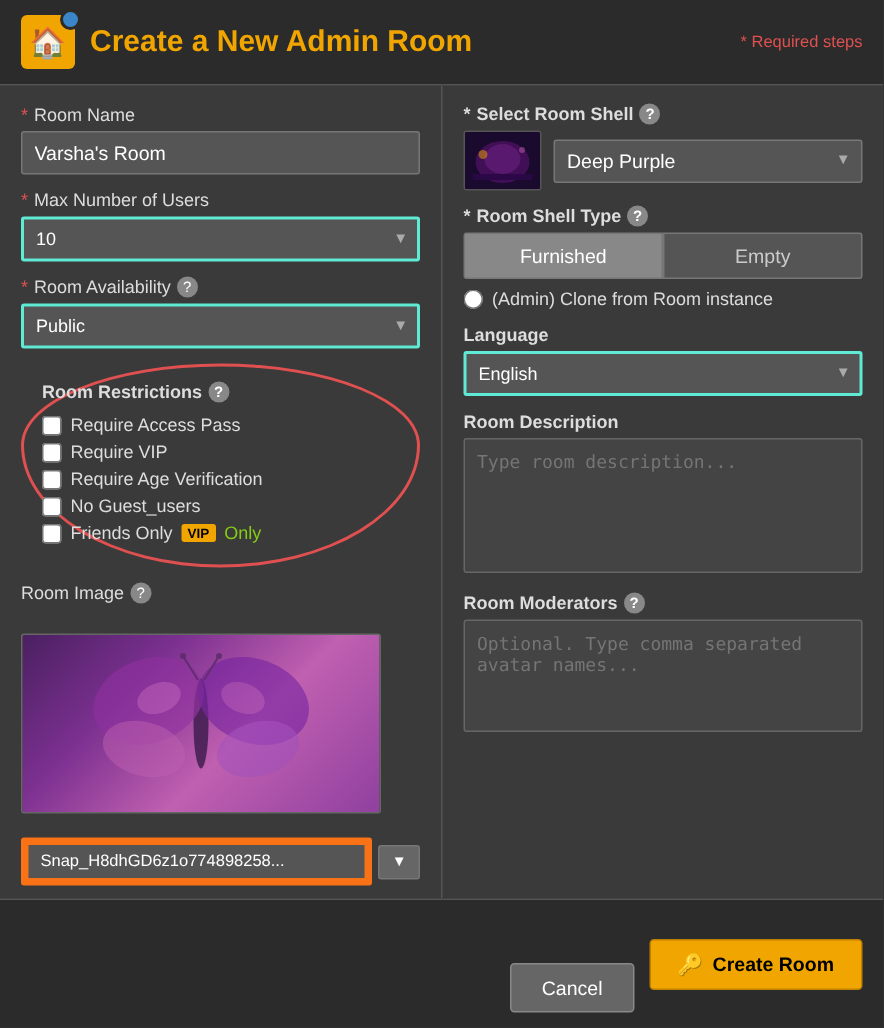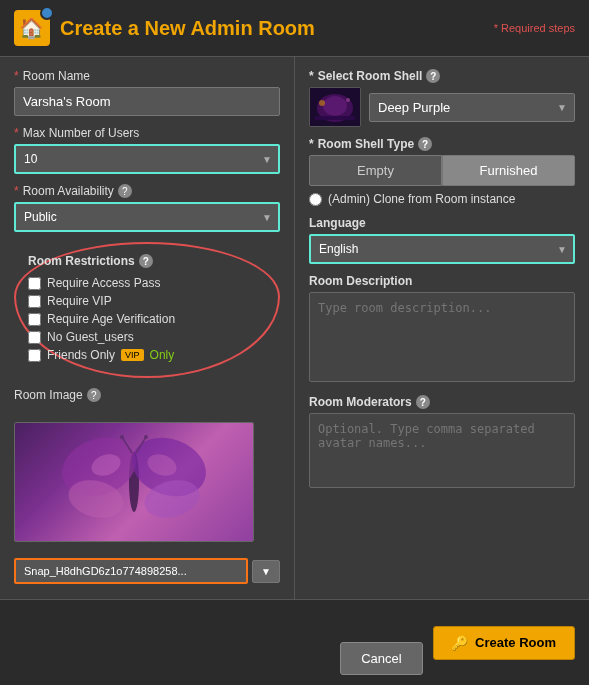--- a/index.html
+++ b/index.html
@@ -167,21 +167,21 @@
       margin-bottom: 4px;
       font-size: 12px;
     }
     .checkbox-row input[type="checkbox"] {
       accent-color: #888;
     }
     .vip-badge {
       background: #f0a500;
       color: #000;
       font-size: 9px;
-      font-weight: normal;
+      font-weight: bold;
       padding: 1px 4px;
       border-radius: 2px;
     }
     .only-text {
       color: #84cc16;
       font-size: 12px;
     }
     .room-image-section {
       display: flex;
       flex-direction: column;
@@ -203,21 +203,21 @@
       opacity: 0.8;
     }
     .image-select-row {
       display: flex;
       align-items: center;
       gap: 4px;
     }
     .image-name-select {
       flex: 1;
       background: #555;
-      border: 2px solid #f97316;
+      border: 5px solid #f97316;
       color: #fff;
       padding: 5px 8px;
       font-size: 11px;
       border-radius: 2px;
       appearance: none;
     }
     .image-dropdown-btn {
       background: #666;
       border: 1px solid #777;
       color: #fff;
@@ -528,22 +528,22 @@
         </div>
       </div>
 
       <div>
         <div class="section-label">
           <span class="required-star">*</span>
           <span>Room Shell Type</span>
           <span class="help-icon">?</span>
         </div>
         <div class="shell-type-buttons">
+          <button class="shell-type-btn active">Furnished</button>
           <button class="shell-type-btn">Empty</button>
-          <button class="shell-type-btn active">Furnished</button>
         </div>
         <div class="clone-row" style="margin-top: 6px;">
           <input type="radio" name="clone" style="">
           <span>(Admin) Clone from Room instance</span>
         </div>
       </div>
 
       <div>
         <div class="section-label">Language</div>
         <div class="select-wrapper">

